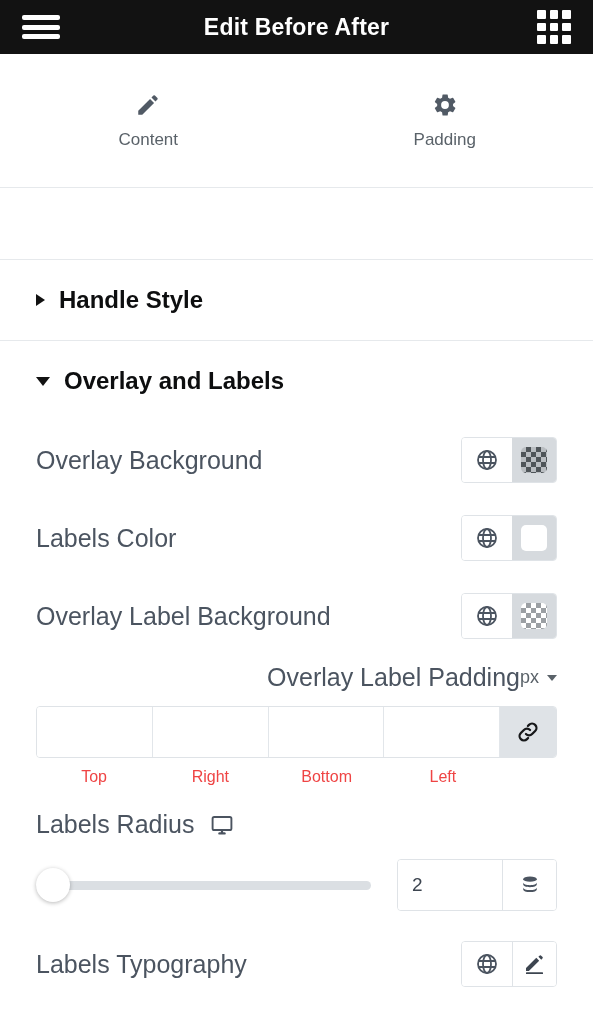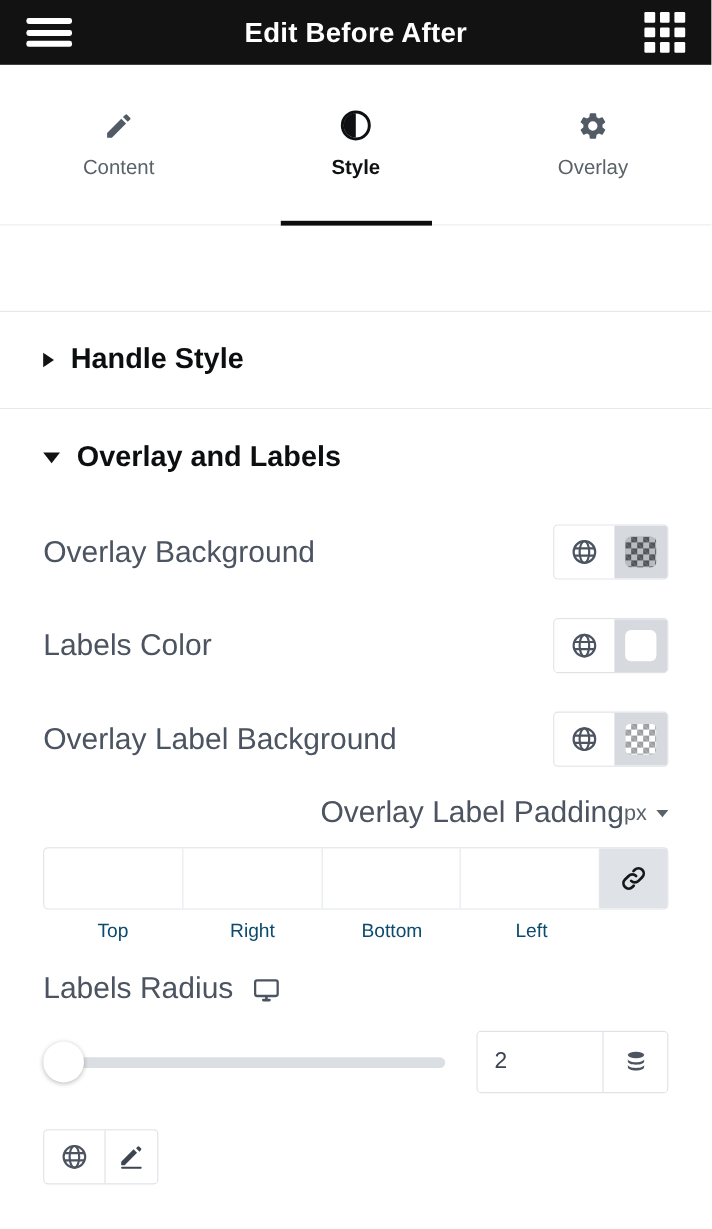--- a/index.html
+++ b/index.html
@@ -262,21 +262,21 @@
     cursor: pointer;
   }
   .dim-sublabels {
     display: flex;
     padding-top: 10px;
   }
   .dim-sublabels span {
     flex: 1;
     text-align: center;
     font-size: 16px;
-    color: #0c4a6e;
+    color: #ef4444;
   }
   .dim-sublabels .pad-spacer { flex: none; width: 56px; }
 
   
   .slider-head {
     display: flex;
     align-items: center;
     gap: 16px;
     padding-top: 24px;
     padding-bottom: 4px;
@@ -371,37 +371,28 @@
 
   <div class="tab">
     <span class="ticon">
       <svg width="26" height="26" viewBox="0 0 24 24" fill="currentColor">
         <path d="M3 17.3V21h3.7L17.6 10.1l-3.7-3.7L3 17.3zM20.7 7c.4-.4.4-1 0-1.4l-2.3-2.3a1 1 0 0 0-1.4 0l-1.8 1.8 3.7 3.7L20.7 7z"></path>
       </svg>
     </span>
     <span class="tlabel">Content</span>
   </div>
 
-  <div class="tab active">
-    <span class="ticon">
-      <svg width="27" height="27" viewBox="0 0 24 24">
-        <circle cx="12" cy="12" r="10" fill="none" stroke="currentColor" stroke-width="2.2"></circle>
-        <path d="M12 3a9 9 0 0 0 0 18z" fill="currentColor"></path>
-      </svg>
-    </span>
-    <span class="tlabel">Style</span>
-  </div>
 
   <div class="tab">
     <span class="ticon">
       <svg width="26" height="26" viewBox="0 0 24 24" fill="currentColor">
         <path d="M19.4 13a7.7 7.7 0 0 0 0-2l2-1.6a.5.5 0 0 0 .1-.6l-1.9-3.3a.5.5 0 0 0-.6-.2l-2.4 1a7.3 7.3 0 0 0-1.7-1L14.5 2.6a.5.5 0 0 0-.5-.4h-3.8a.5.5 0 0 0-.5.4L9.3 5.3a7.3 7.3 0 0 0-1.7 1l-2.4-1a.5.5 0 0 0-.6.2L2.7 8.8a.5.5 0 0 0 .1.6L4.8 11a7.7 7.7 0 0 0 0 2l-2 1.6a.5.5 0 0 0-.1.6l1.9 3.3c.1.2.4.3.6.2l2.4-1c.5.4 1.1.7 1.7 1l.4 2.7c0 .2.2.4.5.4h3.8c.2 0 .4-.2.5-.4l.4-2.7c.6-.3 1.2-.6 1.7-1l2.4 1c.2.1.5 0 .6-.2l1.9-3.3a.5.5 0 0 0-.1-.6L19.4 13zM12 15.6A3.6 3.6 0 1 1 12 8.4a3.6 3.6 0 0 1 0 7.2z"></path>
       </svg>
     </span>
-    <span class="tlabel">Overlay</span>
+    <span class="tlabel">Padding</span>
   </div>
 
 </div>
 
 <div class="spacer-block"></div>
 
 <div class="section">
   <div class="section-head">
     <span class="caret collapsed"></span>
     <span class="section-title">Handle Style</span>
@@ -519,20 +510,21 @@
               <ellipse cx="12" cy="5.6" rx="7.4" ry="2.9"></ellipse>
               <path d="M4.6 9.3c0 1.6 3.3 2.9 7.4 2.9s7.4-1.3 7.4-2.9v2.2c0 1.6-3.3 2.9-7.4 2.9s-7.4-1.3-7.4-2.9V9.3z"></path>
               <path d="M4.6 14.6c0 1.6 3.3 2.9 7.4 2.9s7.4-1.3 7.4-2.9v2.2c0 1.6-3.3 2.9-7.4 2.9s-7.4-1.3-7.4-2.9v-2.2z"></path>
             </svg>
           </span>
         </span>
       </div>
     </div>
 
     <div class="ctrl-row typo-row">
+      <span class="ctrl-label">Labels Typography</span>
       <div class="color-ctrl">
         <span class="globe-cell">
           <svg width="24" height="24" viewBox="0 0 24 24" fill="none" stroke="#4b5460" stroke-width="1.8">
             <circle cx="12" cy="12" r="9"></circle>
             <ellipse cx="12" cy="12" rx="4" ry="9"></ellipse>
             <path d="M3.3 9h17.4M3.3 15h17.4"></path>
           </svg>
         </span>
         <span class="pencil-cell">
           <svg width="24" height="24" viewBox="0 0 24 24" fill="#3d4550">

